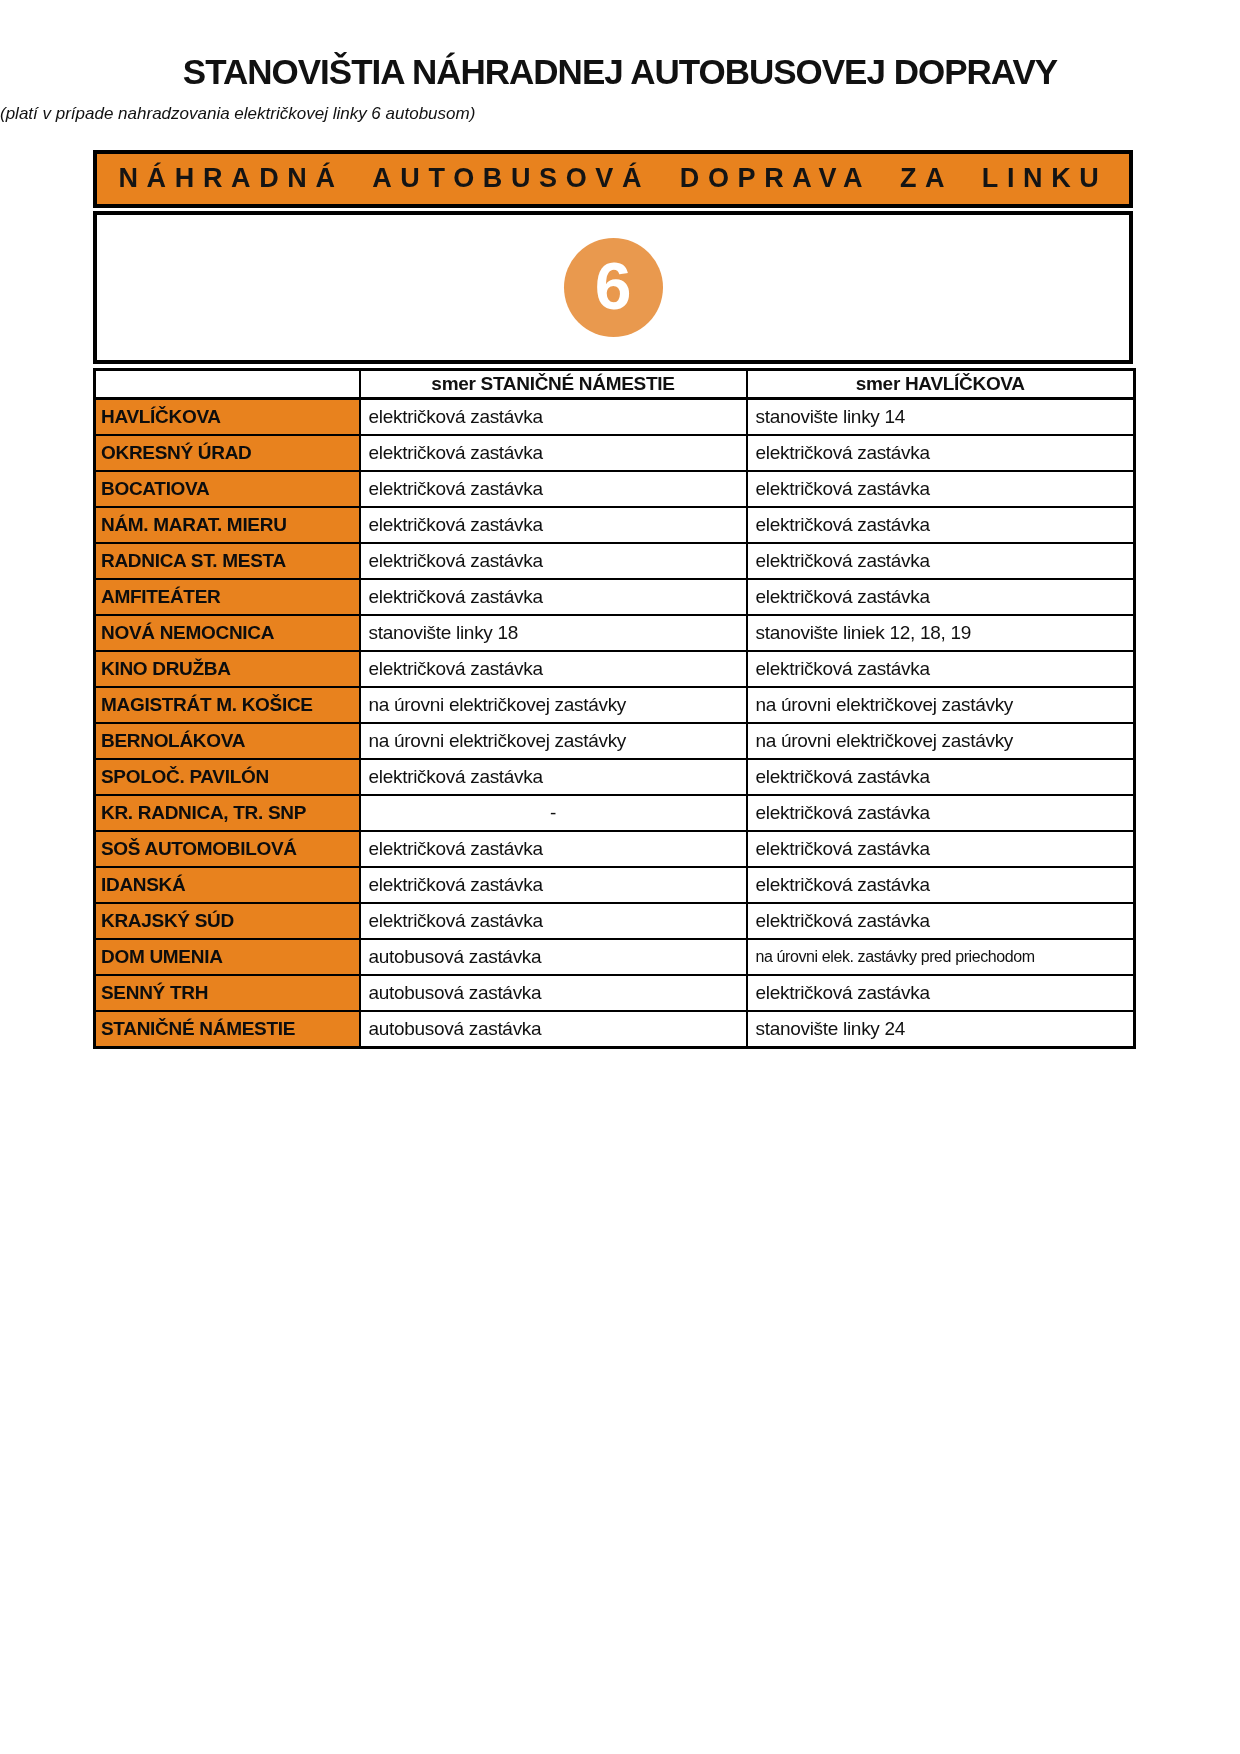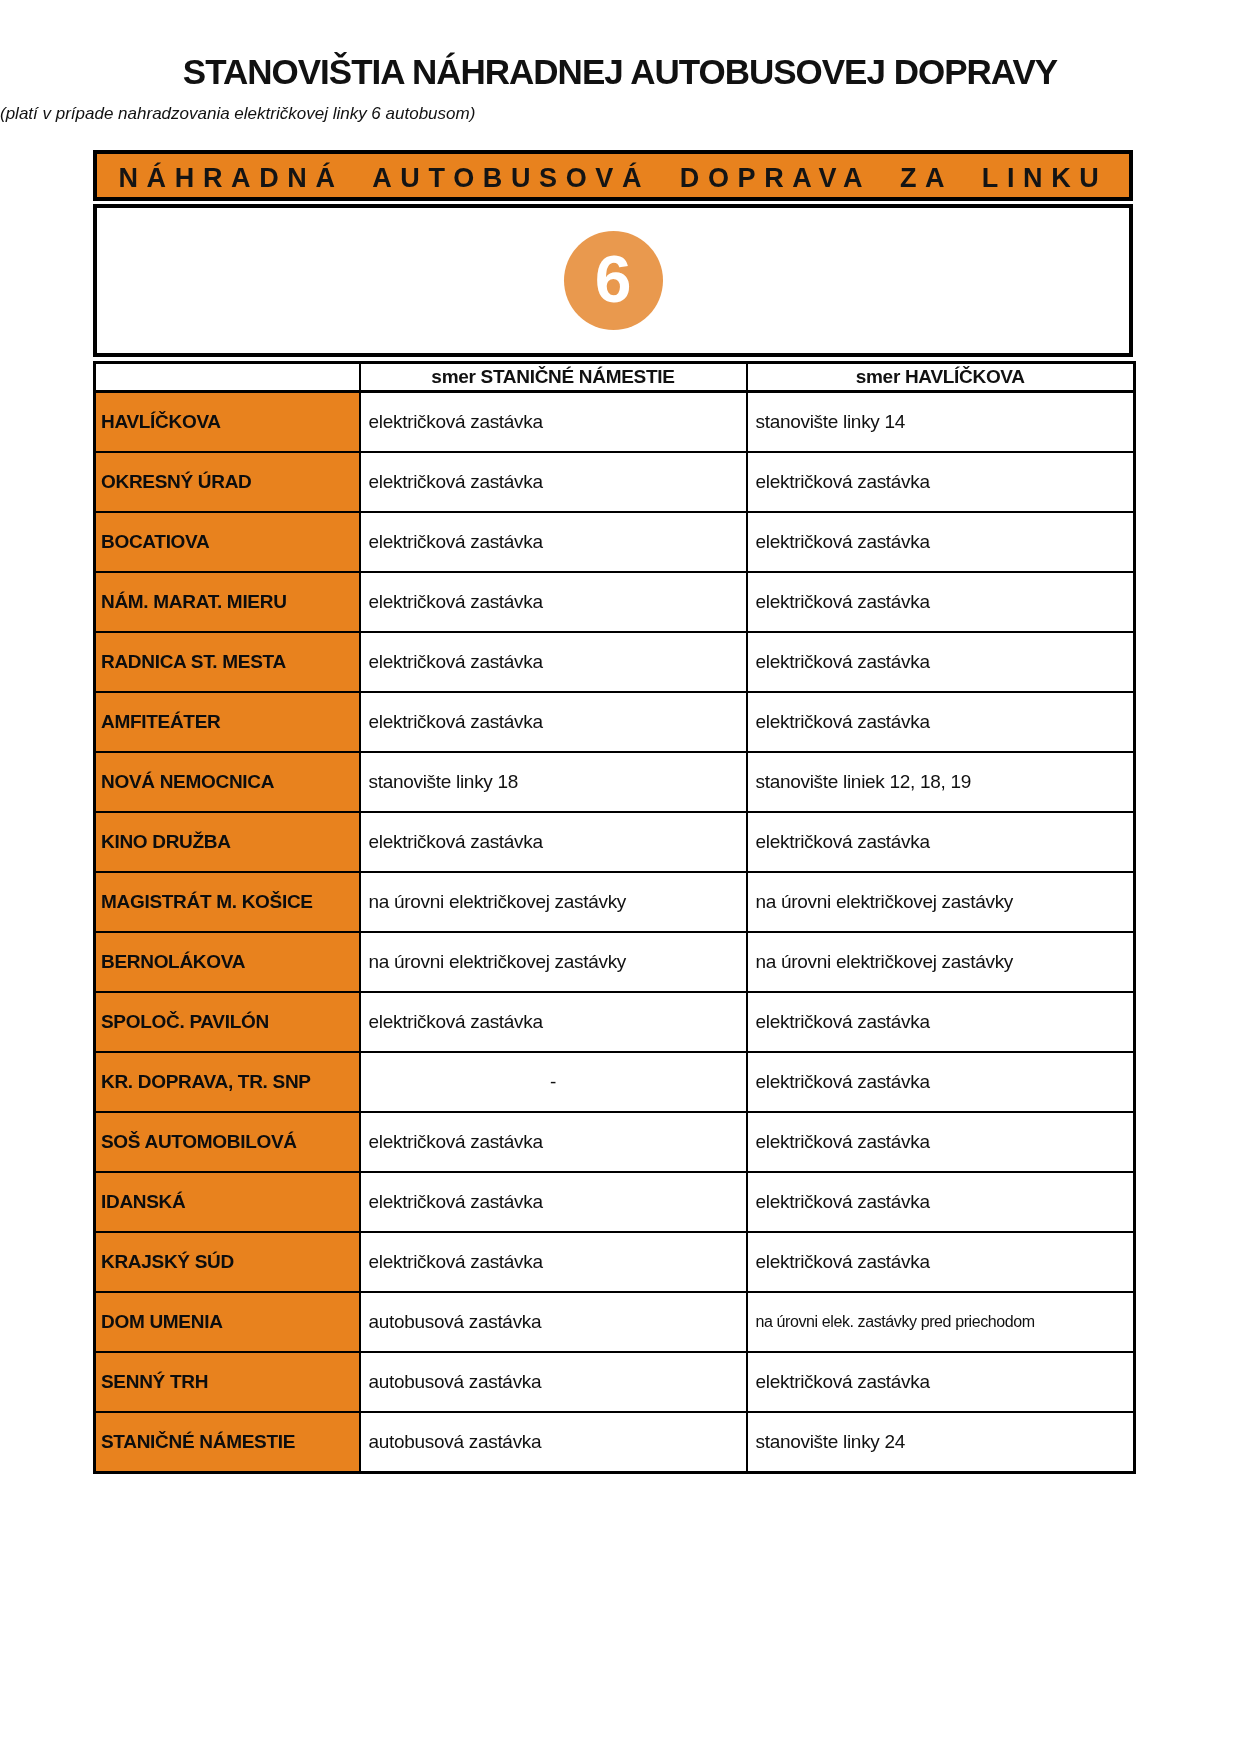--- a/index.html
+++ b/index.html
@@ -39,21 +39,21 @@
   }
   .content {
     position: absolute;
     left: 93px;
     top: 150px;
     width: 1040px;
   }
   .banner {
     box-sizing: border-box;
     width: 1040px;
-    height: 51px;
+    height: 58px;
     background: var(--banner-orange, #E8821E);
     border: 4px solid #000;
     text-align: center;
     line-height: 49px;
     font-size: 27px;
     font-weight: 700;
     letter-spacing: 0.32em;
     word-spacing: 0.5em;
     color: #141414;
   }
@@ -105,21 +105,21 @@
   }
   table.stops th {
     background: #ffffff;
     text-align: center;
     font-weight: 700;
     border-bottom: 3px solid #000;
   }
   table.stops td.stop {
     background: var(--label-orange, #E8821E);
     font-weight: 700;
-    padding: 16px 5px;
+    padding: 4px 5px;
     color: #0d0d0d;
   }
   table.stops td.center { text-align: center; }
   table.stops td.small { font-size: 16px; letter-spacing: -0.4px; }
 </style>
 </head>
 <body>
 
 <div class="page">
 
@@ -201,21 +201,21 @@
             <td class="stop">BERNOLÁKOVA</td>
             <td>na úrovni električkovej zastávky</td>
             <td>na úrovni električkovej zastávky</td>
           </tr>
           <tr>
             <td class="stop">SPOLOČ. PAVILÓN</td>
             <td>električková zastávka</td>
             <td>električková zastávka</td>
           </tr>
           <tr>
-            <td class="stop">KR. DOPRAVA, TR. SNP</td>
+            <td class="stop">KR. RADNICA, TR. SNP</td>
             <td class="center">-</td>
             <td>električková zastávka</td>
           </tr>
           <tr>
             <td class="stop">SOŠ AUTOMOBILOVÁ</td>
             <td>električková zastávka</td>
             <td>električková zastávka</td>
           </tr>
           <tr>
             <td class="stop">IDANSKÁ</td>

